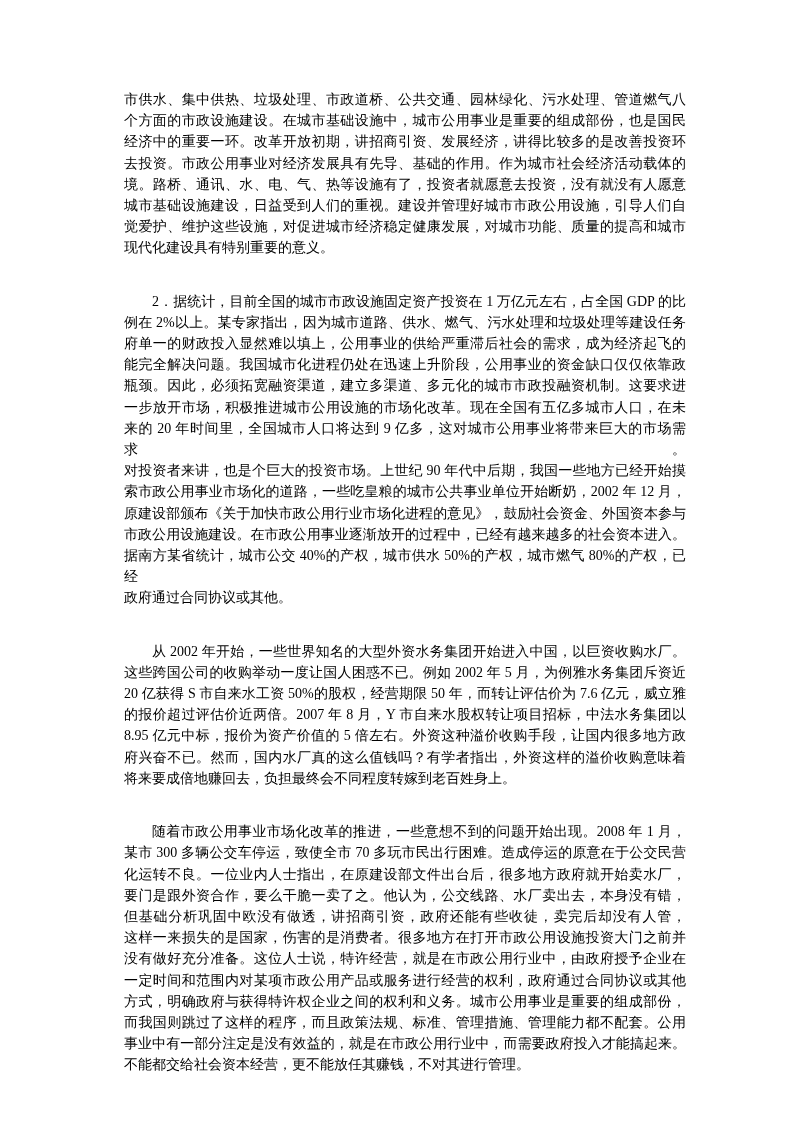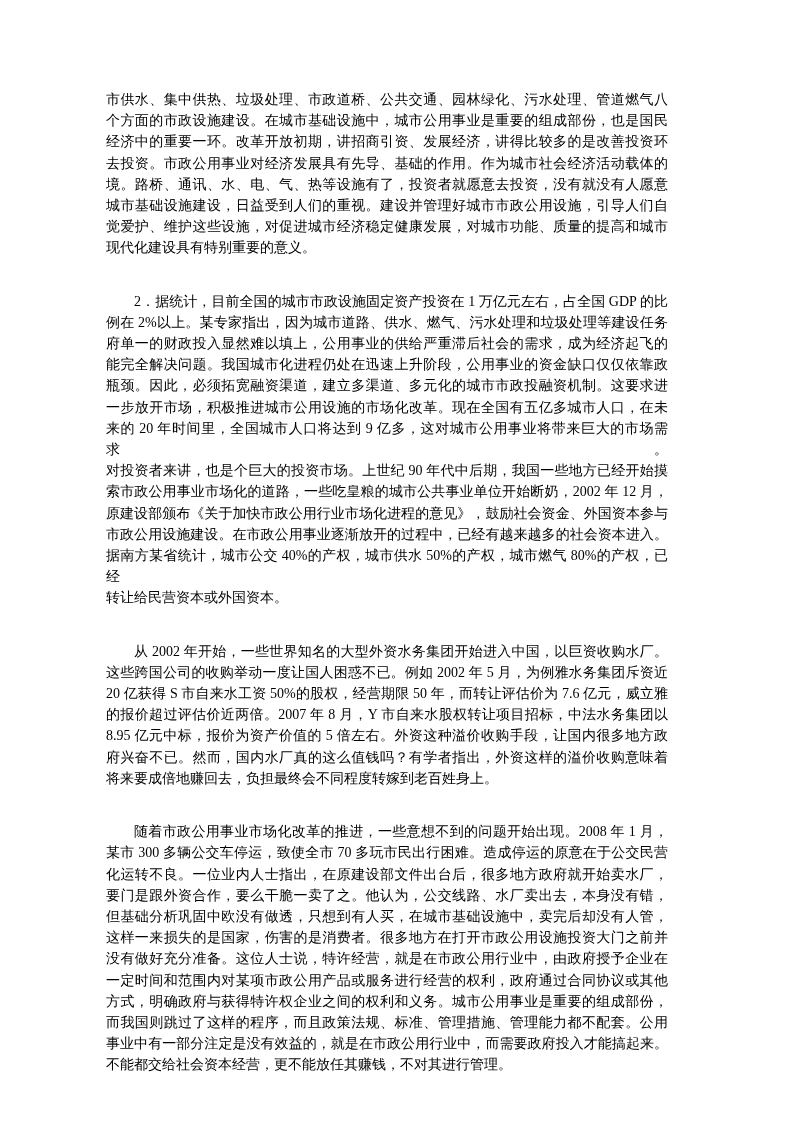--- a/index.html
+++ b/index.html
@@ -11,21 +11,21 @@
     position: relative;
     width: 794px;
     height: 1123px;
     background: #ffffff;
     overflow: hidden;
     font-family: "Liberation Serif", "DejaVu Serif", serif;
     color: #000000;
   }
   .content {
     position: absolute;
-    left: 106px;
+    left: 124px;
     top: 89px;
     width: 562px;
     font-size: 14px;
     line-height: 21.2px;
   }
   .para {
     margin: 0;
   }
   .para + .para {
     margin-top: 32px;
@@ -64,37 +64,37 @@
         <div class="line">府单一的财政投入显然难以填上，公用事业的供给严重滞后社会的需求，成为经济起飞的</div>
         <div class="line">能完全解决问题。我国城市化进程仍处在迅速上升阶段，公用事业的资金缺口仅仅依靠政</div>
         <div class="line">瓶颈。因此，必须拓宽融资渠道，建立多渠道、多元化的城市市政投融资机制。这要求进</div>
         <div class="line">一步放开市场，积极推进城市公用设施的市场化改革。现在全国有五亿多城市人口，在未</div>
         <div class="line">来的 20 年时间里，全国城市人口将达到 9 亿多，这对城市公用事业将带来巨大的市场需求。</div>
         <div class="line">对投资者来讲，也是个巨大的投资市场。上世纪 90 年代中后期，我国一些地方已经开始摸</div>
         <div class="line">索市政公用事业市场化的道路，一些吃皇粮的城市公共事业单位开始断奶，2002 年 12 月，</div>
         <div class="line">原建设部颁布《关于加快市政公用行业市场化进程的意见》，鼓励社会资金、外国资本参与</div>
         <div class="line">市政公用设施建设。在市政公用事业逐渐放开的过程中，已经有越来越多的社会资本进入。</div>
         <div class="line">据南方某省统计，城市公交 40%的产权，城市供水 50%的产权，城市燃气 80%的产权，已经</div>
-        <div class="line para-last">转让给民营资本或外国资本。</div>
+        <div class="line para-last">政府通过合同协议或其他。</div>
       </div>
       <div class="para indent">
         <div class="line">从 2002 年开始，一些世界知名的大型外资水务集团开始进入中国，以巨资收购水厂。</div>
         <div class="line">这些跨国公司的收购举动一度让国人困惑不已。例如 2002 年 5 月，为例雅水务集团斥资近</div>
         <div class="line">20 亿获得 S 市自来水工资 50%的股权，经营期限 50 年，而转让评估价为 7.6 亿元，威立雅</div>
         <div class="line">的报价超过评估价近两倍。2007 年 8 月，Y 市自来水股权转让项目招标，中法水务集团以</div>
         <div class="line">8.95 亿元中标，报价为资产价值的 5 倍左右。外资这种溢价收购手段，让国内很多地方政</div>
         <div class="line">府兴奋不已。然而，国内水厂真的这么值钱吗？有学者指出，外资这样的溢价收购意味着</div>
         <div class="line para-last">将来要成倍地赚回去，负担最终会不同程度转嫁到老百姓身上。</div>
       </div>
       <div class="para indent">
         <div class="line">随着市政公用事业市场化改革的推进，一些意想不到的问题开始出现。2008 年 1 月，</div>
         <div class="line">某市 300 多辆公交车停运，致使全市 70 多玩市民出行困难。造成停运的原意在于公交民营</div>
         <div class="line">化运转不良。一位业内人士指出，在原建设部文件出台后，很多地方政府就开始卖水厂，</div>
         <div class="line">要门是跟外资合作，要么干脆一卖了之。他认为，公交线路、水厂卖出去，本身没有错，</div>
-        <div class="line">但基础分析巩固中欧没有做透，只想到有人买，在城市基础设施中，卖完后却没有人管，</div>
+        <div class="line">但基础分析巩固中欧没有做透，讲招商引资，政府还能有些收徒，卖完后却没有人管，</div>
         <div class="line">这样一来损失的是国家，伤害的是消费者。很多地方在打开市政公用设施投资大门之前并</div>
         <div class="line">没有做好充分准备。这位人士说，特许经营，就是在市政公用行业中，由政府授予企业在</div>
         <div class="line">一定时间和范围内对某项市政公用产品或服务进行经营的权利，政府通过合同协议或其他</div>
         <div class="line">方式，明确政府与获得特许权企业之间的权利和义务。城市公用事业是重要的组成部份，</div>
         <div class="line">而我国则跳过了这样的程序，而且政策法规、标准、管理措施、管理能力都不配套。公用</div>
         <div class="line">事业中有一部分注定是没有效益的，就是在市政公用行业中，而需要政府投入才能搞起来。</div>
         <div class="line para-last">不能都交给社会资本经营，更不能放任其赚钱，不对其进行管理。</div>
       </div>
     </div>
 </div>

